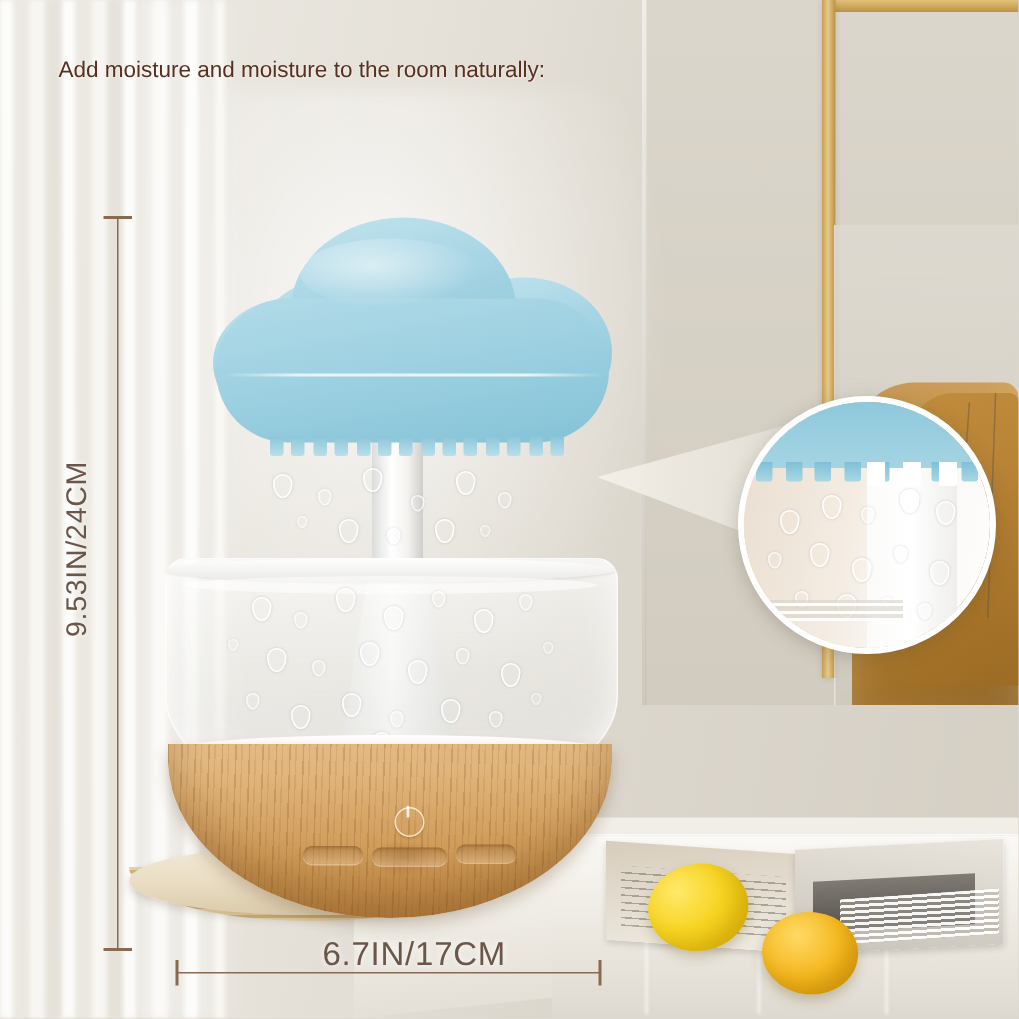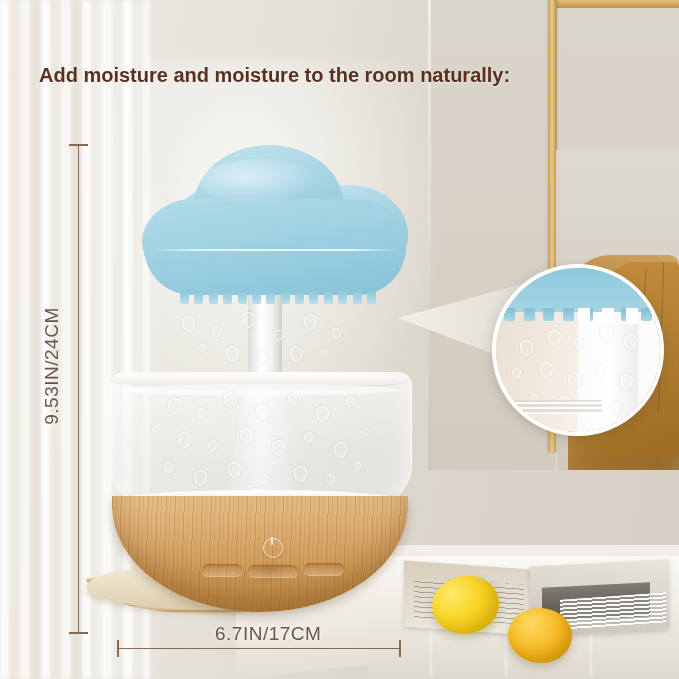--- a/index.html
+++ b/index.html
@@ -216,27 +216,27 @@
   .dim-v{position:absolute;left:78px;top:145px;width:1.4px;height:488px;
     background:#8a6a4e;}
   .dim-v-cap-t{position:absolute;left:69px;top:144px;width:19px;height:1.6px;background:#8a6a4e;}
   .dim-v-cap-b{position:absolute;left:69px;top:632px;width:19px;height:1.6px;background:#8a6a4e;}
   .dim-v-label{position:absolute;left:-18px;top:355px;width:140px;text-align:center;
     transform:rotate(-90deg);font-size:19px;color:#6b564a;letter-spacing:.5px;
     text-shadow:0 0 4px rgba(255,255,255,.9);}
   .dim-h{position:absolute;left:118px;top:648px;width:282px;height:1.4px;background:#8a6a4e;}
   .dim-h-cap-l{position:absolute;left:117px;top:640px;width:1.6px;height:17px;background:#8a6a4e;}
   .dim-h-cap-r{position:absolute;left:399px;top:640px;width:1.6px;height:17px;background:#8a6a4e;}
-  .dim-h-label{position:absolute;left:215px;top:623px;font-size:19px;color:#6b564a;
+  .dim-h-label{position:absolute;left:215px;top:623px;font-size:22px;color:#6b564a;
     letter-spacing:.5px;text-shadow:0 0 5px rgba(255,255,255,.95);}
 
   
   .headline{position:absolute;left:39px;top:33px;width:610px;
-    font-size:20px;font-weight:700;color:#58301f;line-height:28px;
-    text-shadow:0 1px 2px rgba(255,255,255,.6);margin-top:28px;}
+    font-size:15px;font-weight:400;color:#58301f;line-height:28px;
+    text-shadow:0 1px 2px rgba(255,255,255,.6);}
   .headline div{white-space:nowrap;}
 </style>
 </head>
 <body>
 
 <div id="stage">
 
   <div class="bg-wall"></div>
   <div class="bg-wall-right"></div>
   <div class="wall-corner"></div>

